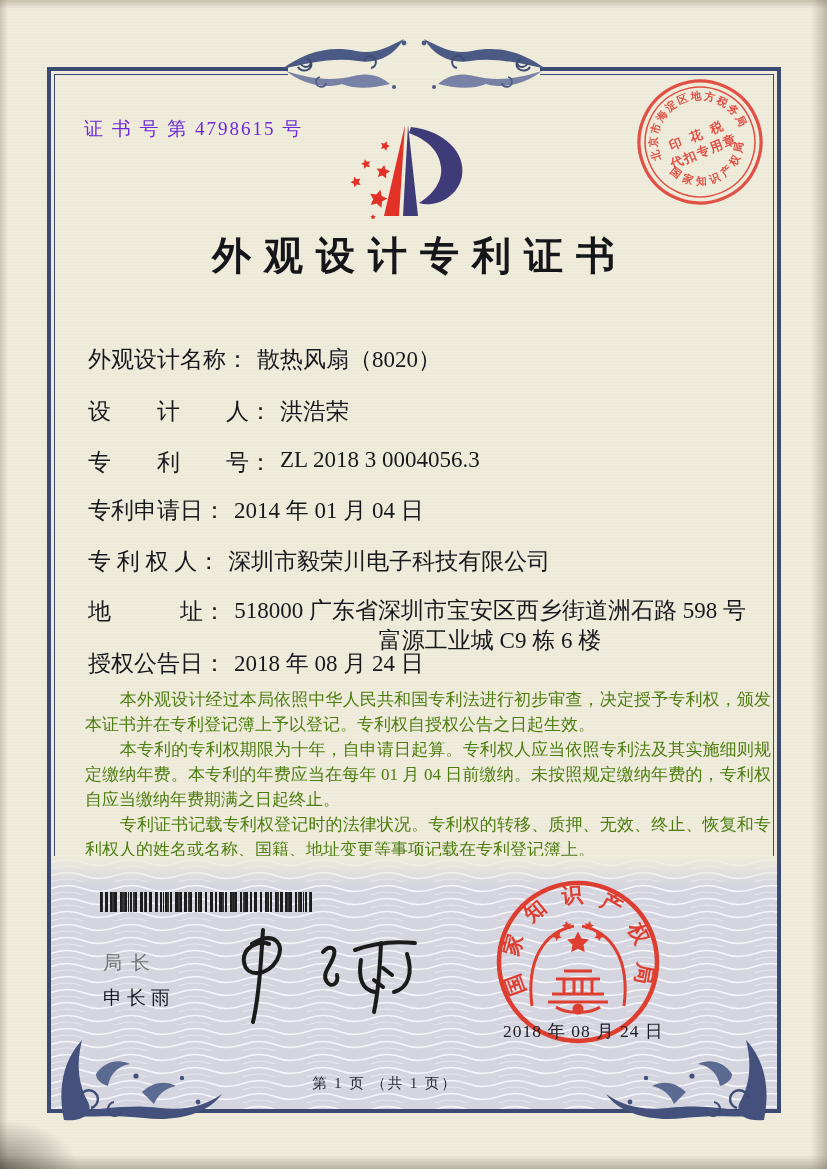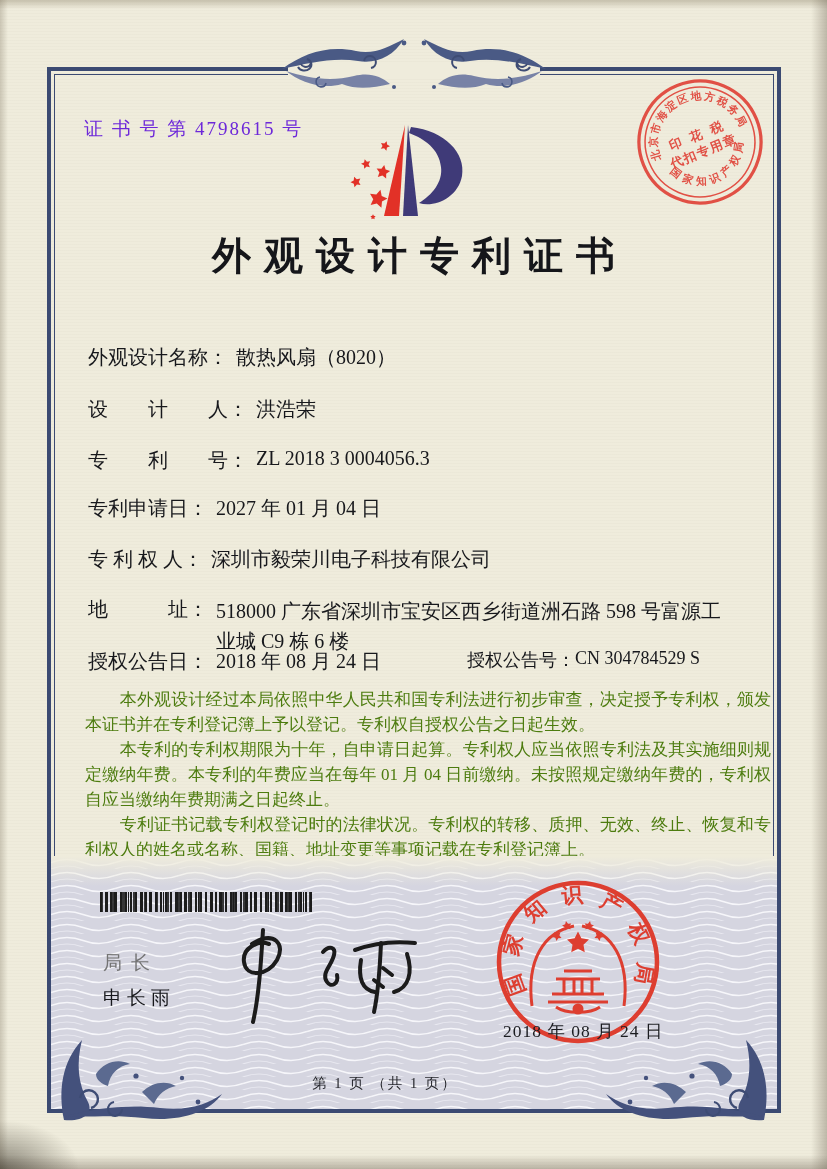--- a/index.html
+++ b/index.html
@@ -33,21 +33,21 @@
   .corner-flourish.left{left:50px;top:1032px;}
   .corner-flourish.right{left:598px;top:1032px;transform:scaleX(-1);}
 
   .cert-no{position:absolute;left:84px;top:116px;font-size:19px;letter-spacing:2px;color:#6d28d9;}
   .logo{position:absolute;left:333px;top:117px;width:160px;height:116px;}
   .tax-stamp{position:absolute;left:634px;top:76px;width:132px;height:132px;opacity:.93;}
 
   .title{position:absolute;left:0;top:229px;width:827px;text-align:center;
     font-size:39px;font-weight:700;letter-spacing:13px;text-indent:13px;color:#15161a;}
 
-  .row{position:absolute;left:88px;display:flex;font-size:20px;color:#17181c;}
+  .row{position:absolute;left:88px;display:flex;font-size:23px;color:#17181c;text-align:center;}
   .row .lbl{white-space:pre;}
   .row .val{white-space:pre;margin-left:8px;}
   .row-addr .val{white-space:normal;width:512px;line-height:30px;margin-left:8px;}
   .grant-right{position:absolute;left:467px;top:648px;display:flex;font-size:18px;color:#17181c;}
 
   .paras{position:absolute;left:85px;top:687px;width:686px;font-size:17px;
     line-height:25px;text-align:justify;color:#4d7c0f;}
   .paras p{margin:0;text-indent:2.05em;}
 
   .wave-band{position:absolute;left:51px;top:856px;width:726px;height:253px;z-index:1;}
@@ -175,37 +175,33 @@
   <div class="row" style="top:396px">
     <span class="lbl">设　　计　　人：</span>
     <span class="val">洪浩荣</span>
   </div>
   <div class="row" style="top:447px">
     <span class="lbl">专　　利　　号：</span>
     <span class="val">ZL 2018 3 0004056.3</span>
   </div>
   <div class="row" style="top:495px">
     <span class="lbl">专利申请日：</span>
-    <span class="val">2027 年 01 月 04 日</span>
+    <span class="val">2014 年 01 月 04 日</span>
   </div>
   <div class="row" style="top:546px">
     <span class="lbl">专 利 权 人：</span>
     <span class="val">深圳市毅荣川电子科技有限公司</span>
   </div>
   <div class="row row-addr" style="top:596px">
     <span class="lbl">地　　　址：</span>
     <span class="val">518000 广东省深圳市宝安区西乡街道洲石路 598 号富源工业城 C9 栋 6 楼</span>
   </div>
   <div class="row" style="top:648px">
     <span class="lbl">授权公告日：</span>
     <span class="val">2018 年 08 月 24 日</span>
-  </div>
-  <div class="grant-right">
-    <span class="lbl">授权公告号：</span>
-    <span class="val">CN 304784529 S</span>
   </div>
 
   <div class="paras">
     <p>本外观设计经过本局依照中华人民共和国专利法进行初步审查，决定授予专利权，颁发本证书并在专利登记簿上予以登记。专利权自授权公告之日起生效。</p>
     <p>本专利的专利权期限为十年，自申请日起算。专利权人应当依照专利法及其实施细则规定缴纳年费。本专利的年费应当在每年 01 月 04 日前缴纳。未按照规定缴纳年费的，专利权自应当缴纳年费期满之日起终止。</p>
     <p>专利证书记载专利权登记时的法律状况。专利权的转移、质押、无效、终止、恢复和专利权人的姓名或名称、国籍、地址变更等事项记载在专利登记簿上。</p>
   </div>
 
   <svg class="wave-band" viewBox="0 0 726 253" preserveAspectRatio="none">
     <defs>

